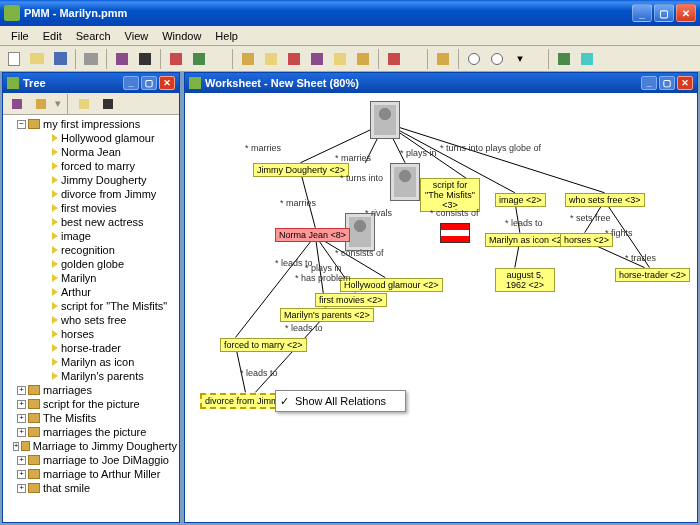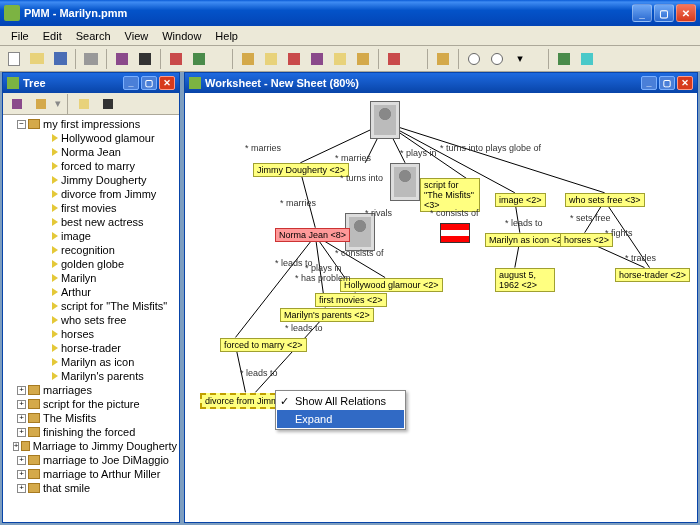--- a/index.html
+++ b/index.html
@@ -15,21 +15,21 @@
 
 .menubar { height: 20px; background: #ece9d8; display: flex; align-items: center; padding: 0 4px; border-bottom: 1px solid #aca899; }
 .menubar span { padding: 2px 7px; cursor: default; }
 
 .toolbar { height: 26px; background: #ece9d8; display: flex; align-items: center; padding: 0 4px; gap: 3px; border-bottom: 1px solid #aca899; }
 .tbtn { width: 20px; height: 20px; display: flex; align-items: center; justify-content: center; border: 1px solid transparent; }
 .tsep { width: 1px; height: 20px; background: #aca899; margin: 0 2px; }
 
 .workspace { position: absolute; top: 72px; left: 0; right: 0; bottom: 0; background: #7d9ec0; }
 
-.panel { position: absolute; background: #ece9d8; border: 1px solid #0844a8; }
+.panel { position: absolute; background: #ece9d8; border: 1px solid #0844a8; text-align: center; }
 .panel-title { height: 20px; background: linear-gradient(to bottom, #1e6ae0, #0844a8); color: #fff; display: flex; align-items: center; padding: 0 4px; font-weight: bold; }
 .panel-title .picon { width: 12px; height: 12px; background: #7cb342; margin-right: 4px; }
 .panel-title .spacer { flex: 1; }
 .panel-title .pbtn { width: 16px; height: 14px; margin-left: 2px; border-radius: 2px; display: flex; align-items: center; justify-content: center; font-size: 9px; }
 .pbtn.p-min, .pbtn.p-max { background: #4a7fd8; border: 1px solid #7bb0ff; }
 .pbtn.p-close { background: #d73a1c; border: 1px solid #ff9b88; }
 
 .tree-panel { top: 0; left: 2px; width: 178px; bottom: 2px; }
 .tree-toolbar { height: 22px; background: #ece9d8; border-bottom: 1px solid #aca899; display: flex; align-items: center; padding: 0 4px; gap: 4px; }
 .tree-body { position: absolute; top: 42px; left: 0; right: 0; bottom: 0; background: #fff; overflow: auto; padding: 2px; }
@@ -325,21 +325,21 @@
         <div class="tree-node">
           <span class="indent" style="width: 12px;"></span>
           <span class="exp">+</span>
           <span class="nicon folder"></span>
           <span class="label">The Misfits</span>
         </div>
         <div class="tree-node">
           <span class="indent" style="width: 12px;"></span>
           <span class="exp">+</span>
           <span class="nicon folder"></span>
-          <span class="label">finishing the forced</span>
+          <span class="label">marriages the picture</span>
         </div>
         <div class="tree-node">
           <span class="indent" style="width: 12px;"></span>
           <span class="exp">+</span>
           <span class="nicon folder"></span>
           <span class="label">Marriage to Jimmy Dougherty</span>
         </div>
         <div class="tree-node">
           <span class="indent" style="width: 12px;"></span>
           <span class="exp">+</span>
@@ -431,16 +431,13 @@
       </div>
   </div>
 
 </div>
 
 <div class="ctxmenu" id="ctxmenu" style="left:275px; top:390px;">
     <div class="ctxitem">
       <span class="chk">✓</span>
       <span>Show All Relations</span>
     </div>
-    <div class="ctxitem hl">
-      <span>Expand</span>
-    </div>
   </div>
 
 </body></html>

